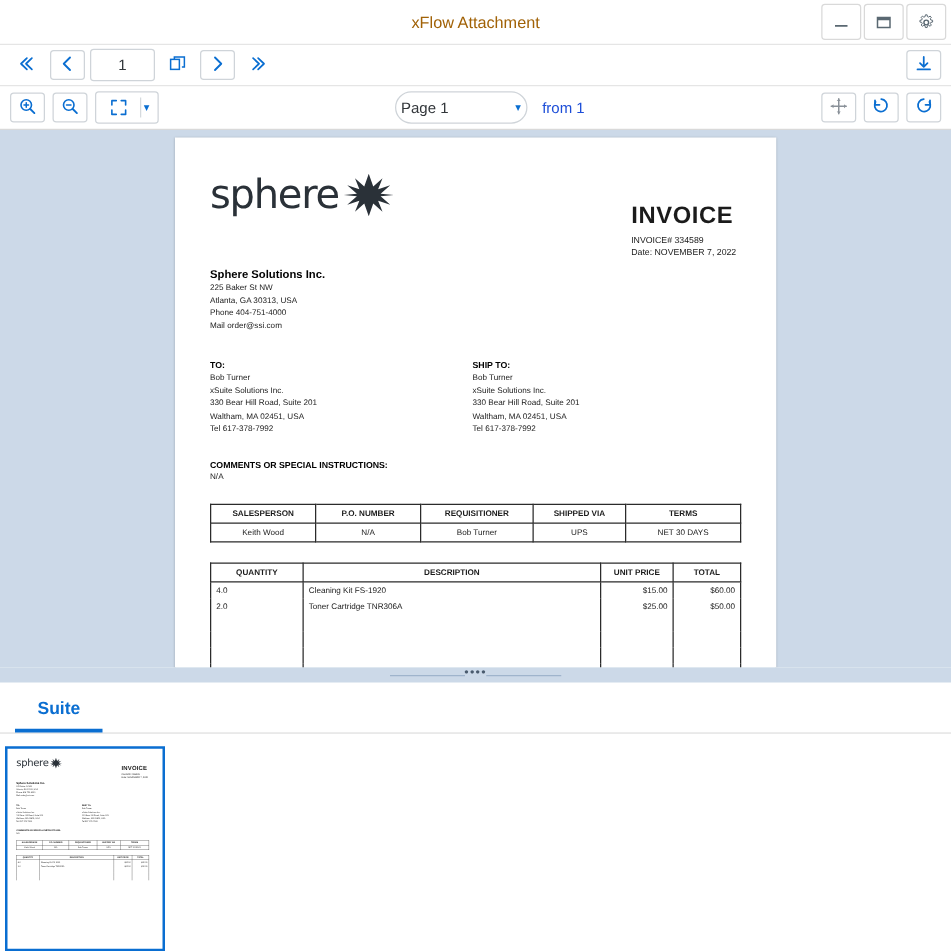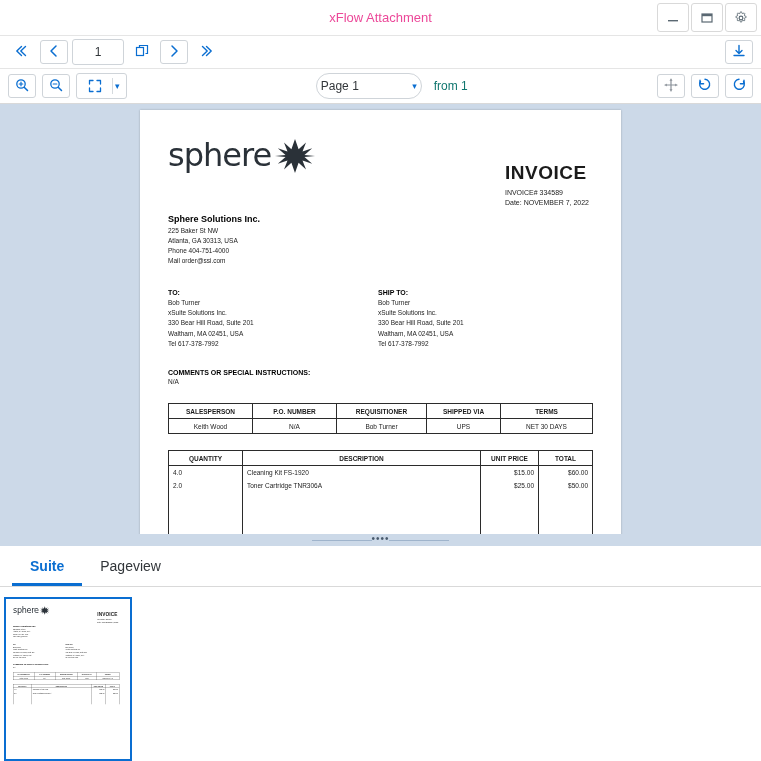--- a/index.html
+++ b/index.html
@@ -30,21 +30,21 @@
     background: #ffffff;
     border-bottom: 1px solid #e5e5e5;
     display: flex;
     align-items: center;
     justify-content: center;
     position: relative;
     flex: none;
   }
   .titlebar .title {
     font-size: 13px;
-    color: #ec4899;
+    color: #a16207;
     font-weight: 400;
   }
   .titlebar .win-buttons {
     position: absolute;
     right: 4px;
     top: 3px;
     display: flex;
     gap: 2px;
   }
   .win-btn {
@@ -123,21 +123,21 @@
     border-radius: 13px;
     background: #fff;
     padding: 0 4px;
     font-size: 12px;
     color: #32363a;
     cursor: pointer;
   }
   .select-box .chev { color: #0a6ed1; font-size: 9px; }
   .from-label {
     font-size: 12px;
-    color: #0f766e;
+    color: #1d4ed8;
     margin-left: 10px;
   }
   .combo-btn {
     display: flex;
     align-items: center;
     height: 24px;
     border: 1px solid #cfd4d9;
     border-radius: 3px;
     background: #fff;
     color: #0a6ed1;
@@ -616,23 +616,20 @@
 
   <div class="splitter">
     <span class="line left"></span>
     <span class="grip">••••</span>
     <span class="line right"></span>
   </div>
 
   <div class="tabbar">
     <div class="tab active">
       <span>Suite</span>
-    </div>
-    <div class="tab">
-      <span>Pageview</span>
     </div>
   </div>
 
   <div class="thumbs">
     <div class="thumb">
       <div class="thumb-inner">
         <div style="padding:26px 28px 0 28px;">
           <div class="doc-head">
             <div class="logo-wrap">
               <div class="logo-text">sphere</div>

